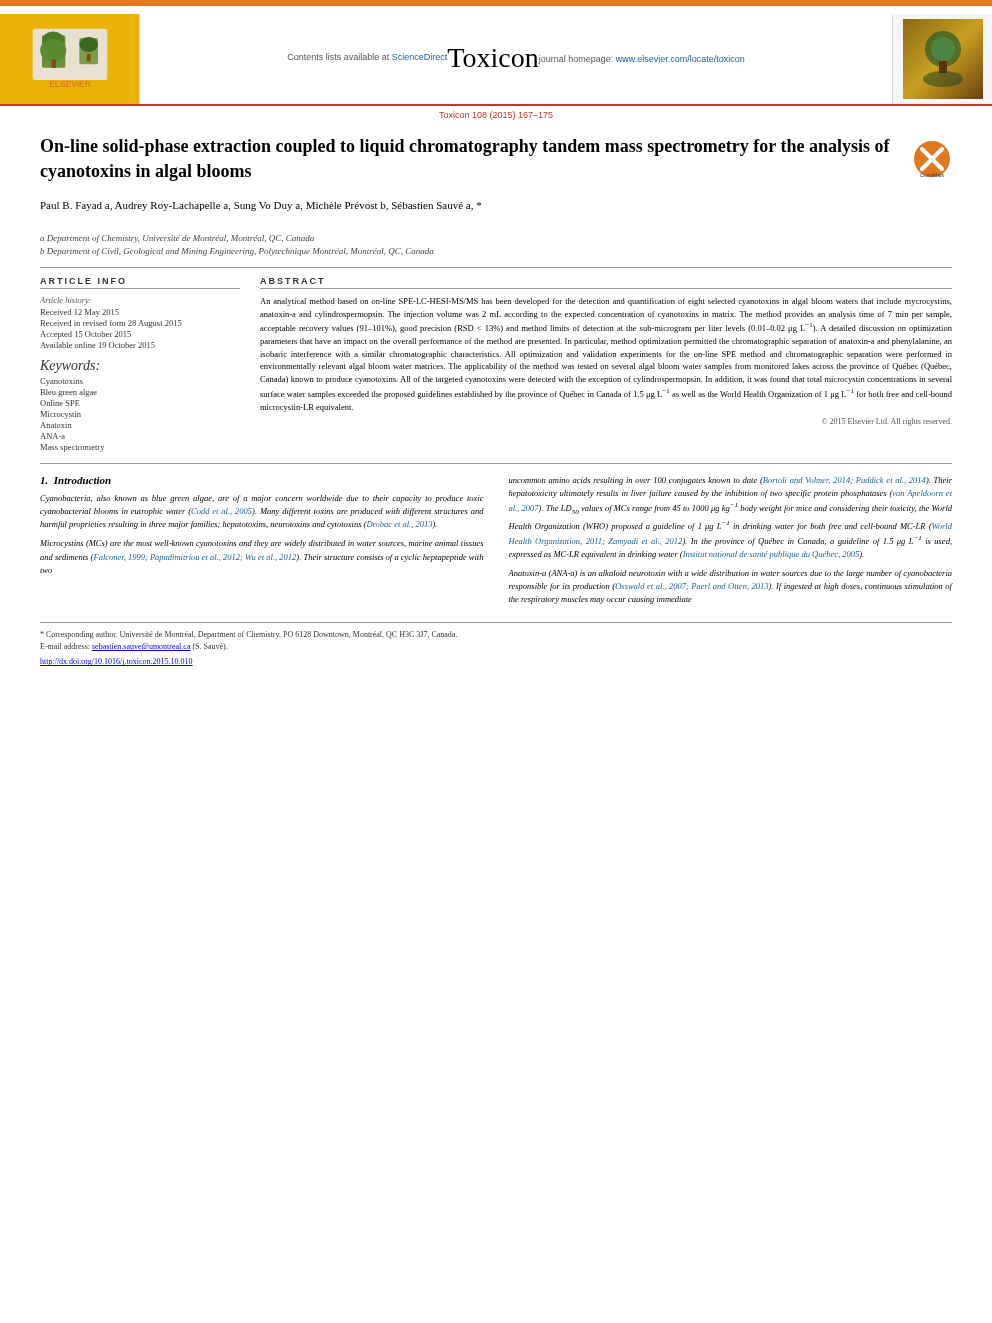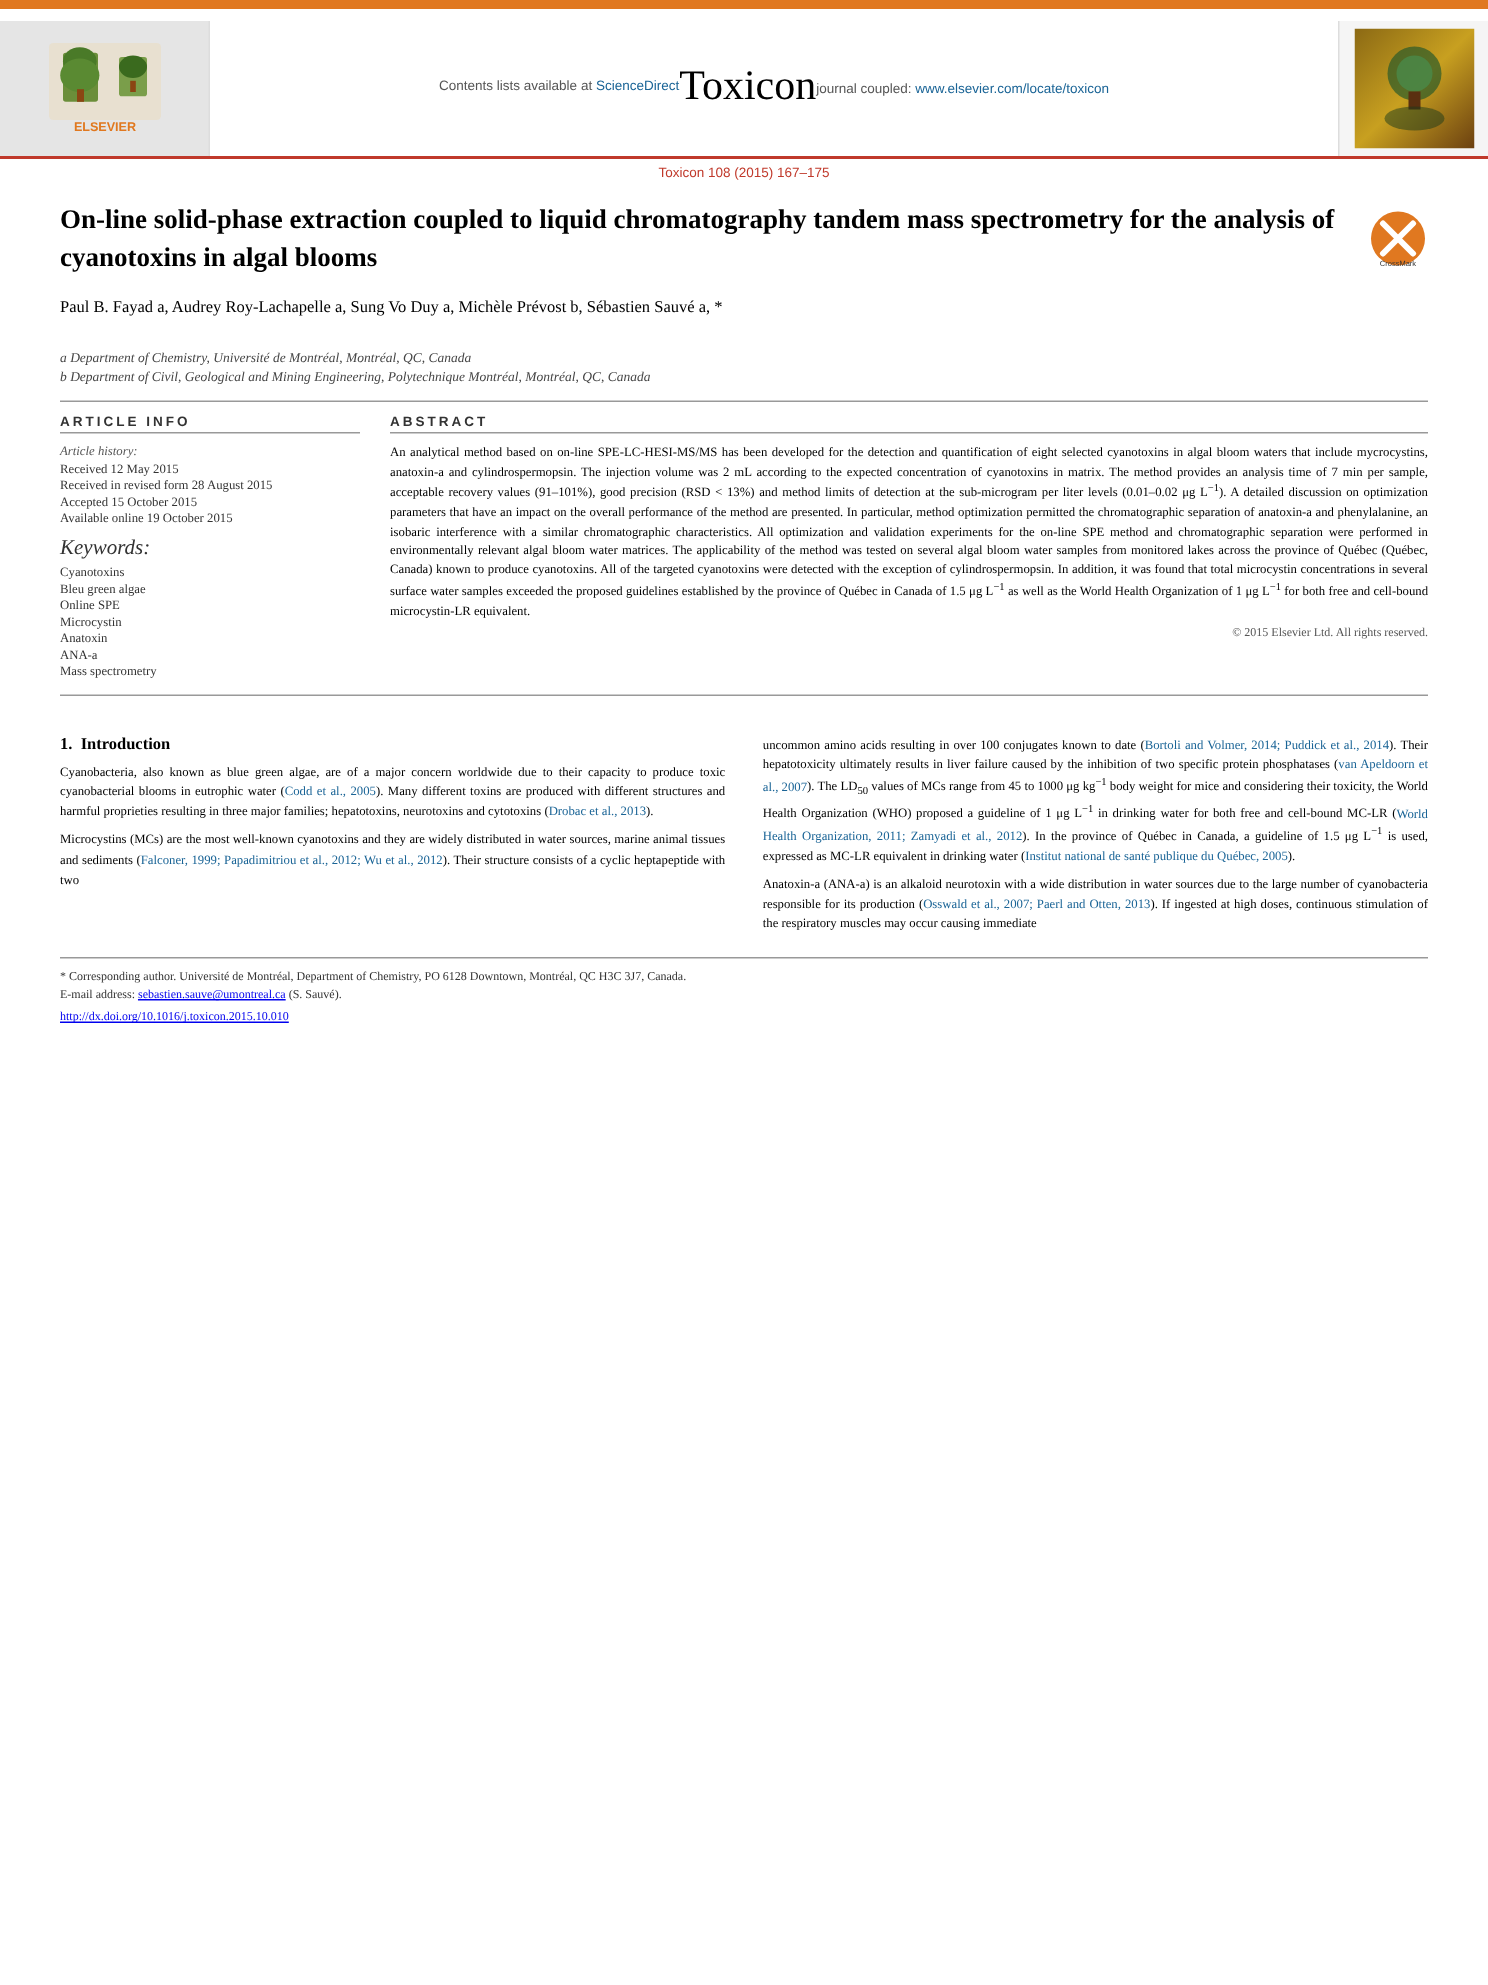--- a/index.html
+++ b/index.html
@@ -34,21 +34,21 @@
     }
     .elsevier-logo {
       width: 140px;
       min-width: 140px;
       display: flex;
       flex-direction: column;
       align-items: center;
       justify-content: center;
       border-right: 1px solid #ddd;
       padding: 10px;
-      background: #e5e5e5;
+      background: #eab308;
     }
     
     .logo-tree {
       width: 100px;
       height: 70px;
     }
     .journal-center {
       flex: 1;
       display: flex;
       flex-direction: row;
@@ -201,22 +201,23 @@
     }
     .copyright-line {
       font-size: 8px;
       color: #555;
       text-align: right;
       margin-top: 4px;
     }
     
     .body-section {
       border-top: 1px solid #999;
-      padding-top: 26px;
+      padding-top: 10px;
       margin-top: 5px;
+      font-style: italic;
     }
     .two-col-body {
       display: flex;
       gap: 25px;
     }
     .body-left {
       flex: 1;
     }
     .body-right {
       flex: 1;
@@ -284,21 +285,21 @@
       </svg>
     </div>
 
     <div class="journal-center">
       <div class="sciencedirect-link">
         <span>Contents lists available at</span>
         <a href="#">ScienceDirect</a>
       </div>
       <div class="journal-title-big">Toxicon</div>
       <div class="journal-homepage">
-        <span>journal coupled:</span>
+        <span>journal homepage:</span>
         <a href="#">www.elsevier.com/locate/toxicon</a>
       </div>
     </div>
 
     <div class="journal-right-logo">
       <svg width="80" height="80" viewBox="0 0 80 80">
         <defs>
           <linearGradient id="bg1" x1="0%" y1="0%" x2="100%" y2="100%">
             <stop offset="0%" style="stop-color:#8B6914"></stop>
             <stop offset="50%" style="stop-color:#C8A020"></stop>

